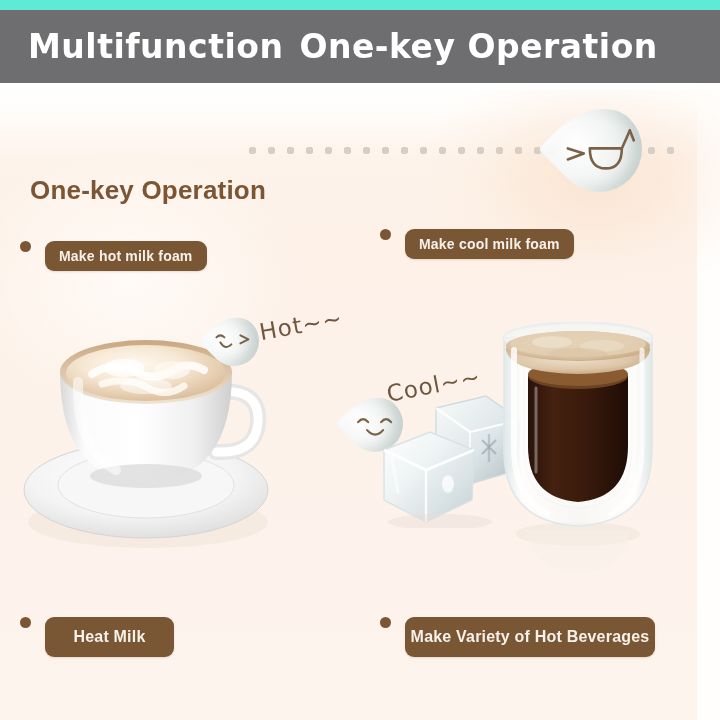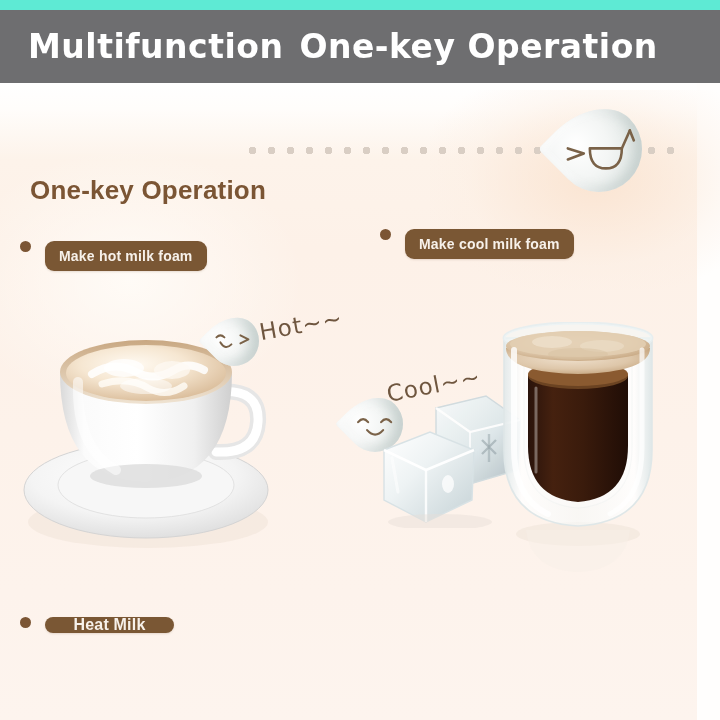--- a/index.html
+++ b/index.html
@@ -136,21 +136,21 @@
     white-space: nowrap;
     box-sizing: border-box;
     display: flex;
     align-items: center;
     justify-content: center;
     font-weight: bold;
     letter-spacing: 0.2px;
     box-shadow: 0 1px 2px rgba(120,90,60,0.18);
   }
   .pill-sm { height: 30px; font-size: 14px; padding: 0 14px; }
-  .pill-lg { height: 16px; font-size: 16px; padding: 0 20px; }
+  .pill-lg { height: 40px; font-size: 16px; padding: 0 20px; }
 
   #pill-hot-foam  { left: 20px;  top: 241px; }
   #pill-cool-foam { left: 380px; top: 229px; }
   #pill-heat-milk { left: 20px;  top: 617px; }
   #pill-hot-bev   { left: 380px; top: 617px; }
   #pill-heat-milk .pill { width: 129px; }
   #pill-hot-bev .pill  { width: 250px; }
 
   
   .handwrite {
@@ -391,14 +391,18 @@
   <div class="pill-row" id="pill-cool-foam">
     <span class="bullet"></span>
     <span class="pill pill-sm">Make cool milk foam</span>
   </div>
 
   <div class="pill-row" id="pill-heat-milk">
     <span class="bullet"></span>
     <span class="pill pill-lg">Heat Milk</span>
   </div>
 
+  <div class="pill-row" id="pill-hot-bev">
+    <span class="bullet"></span>
+    <span class="pill pill-lg">Make Variety of Hot Beverages</span>
+  </div>
 
 </div>
 
 </body></html>

